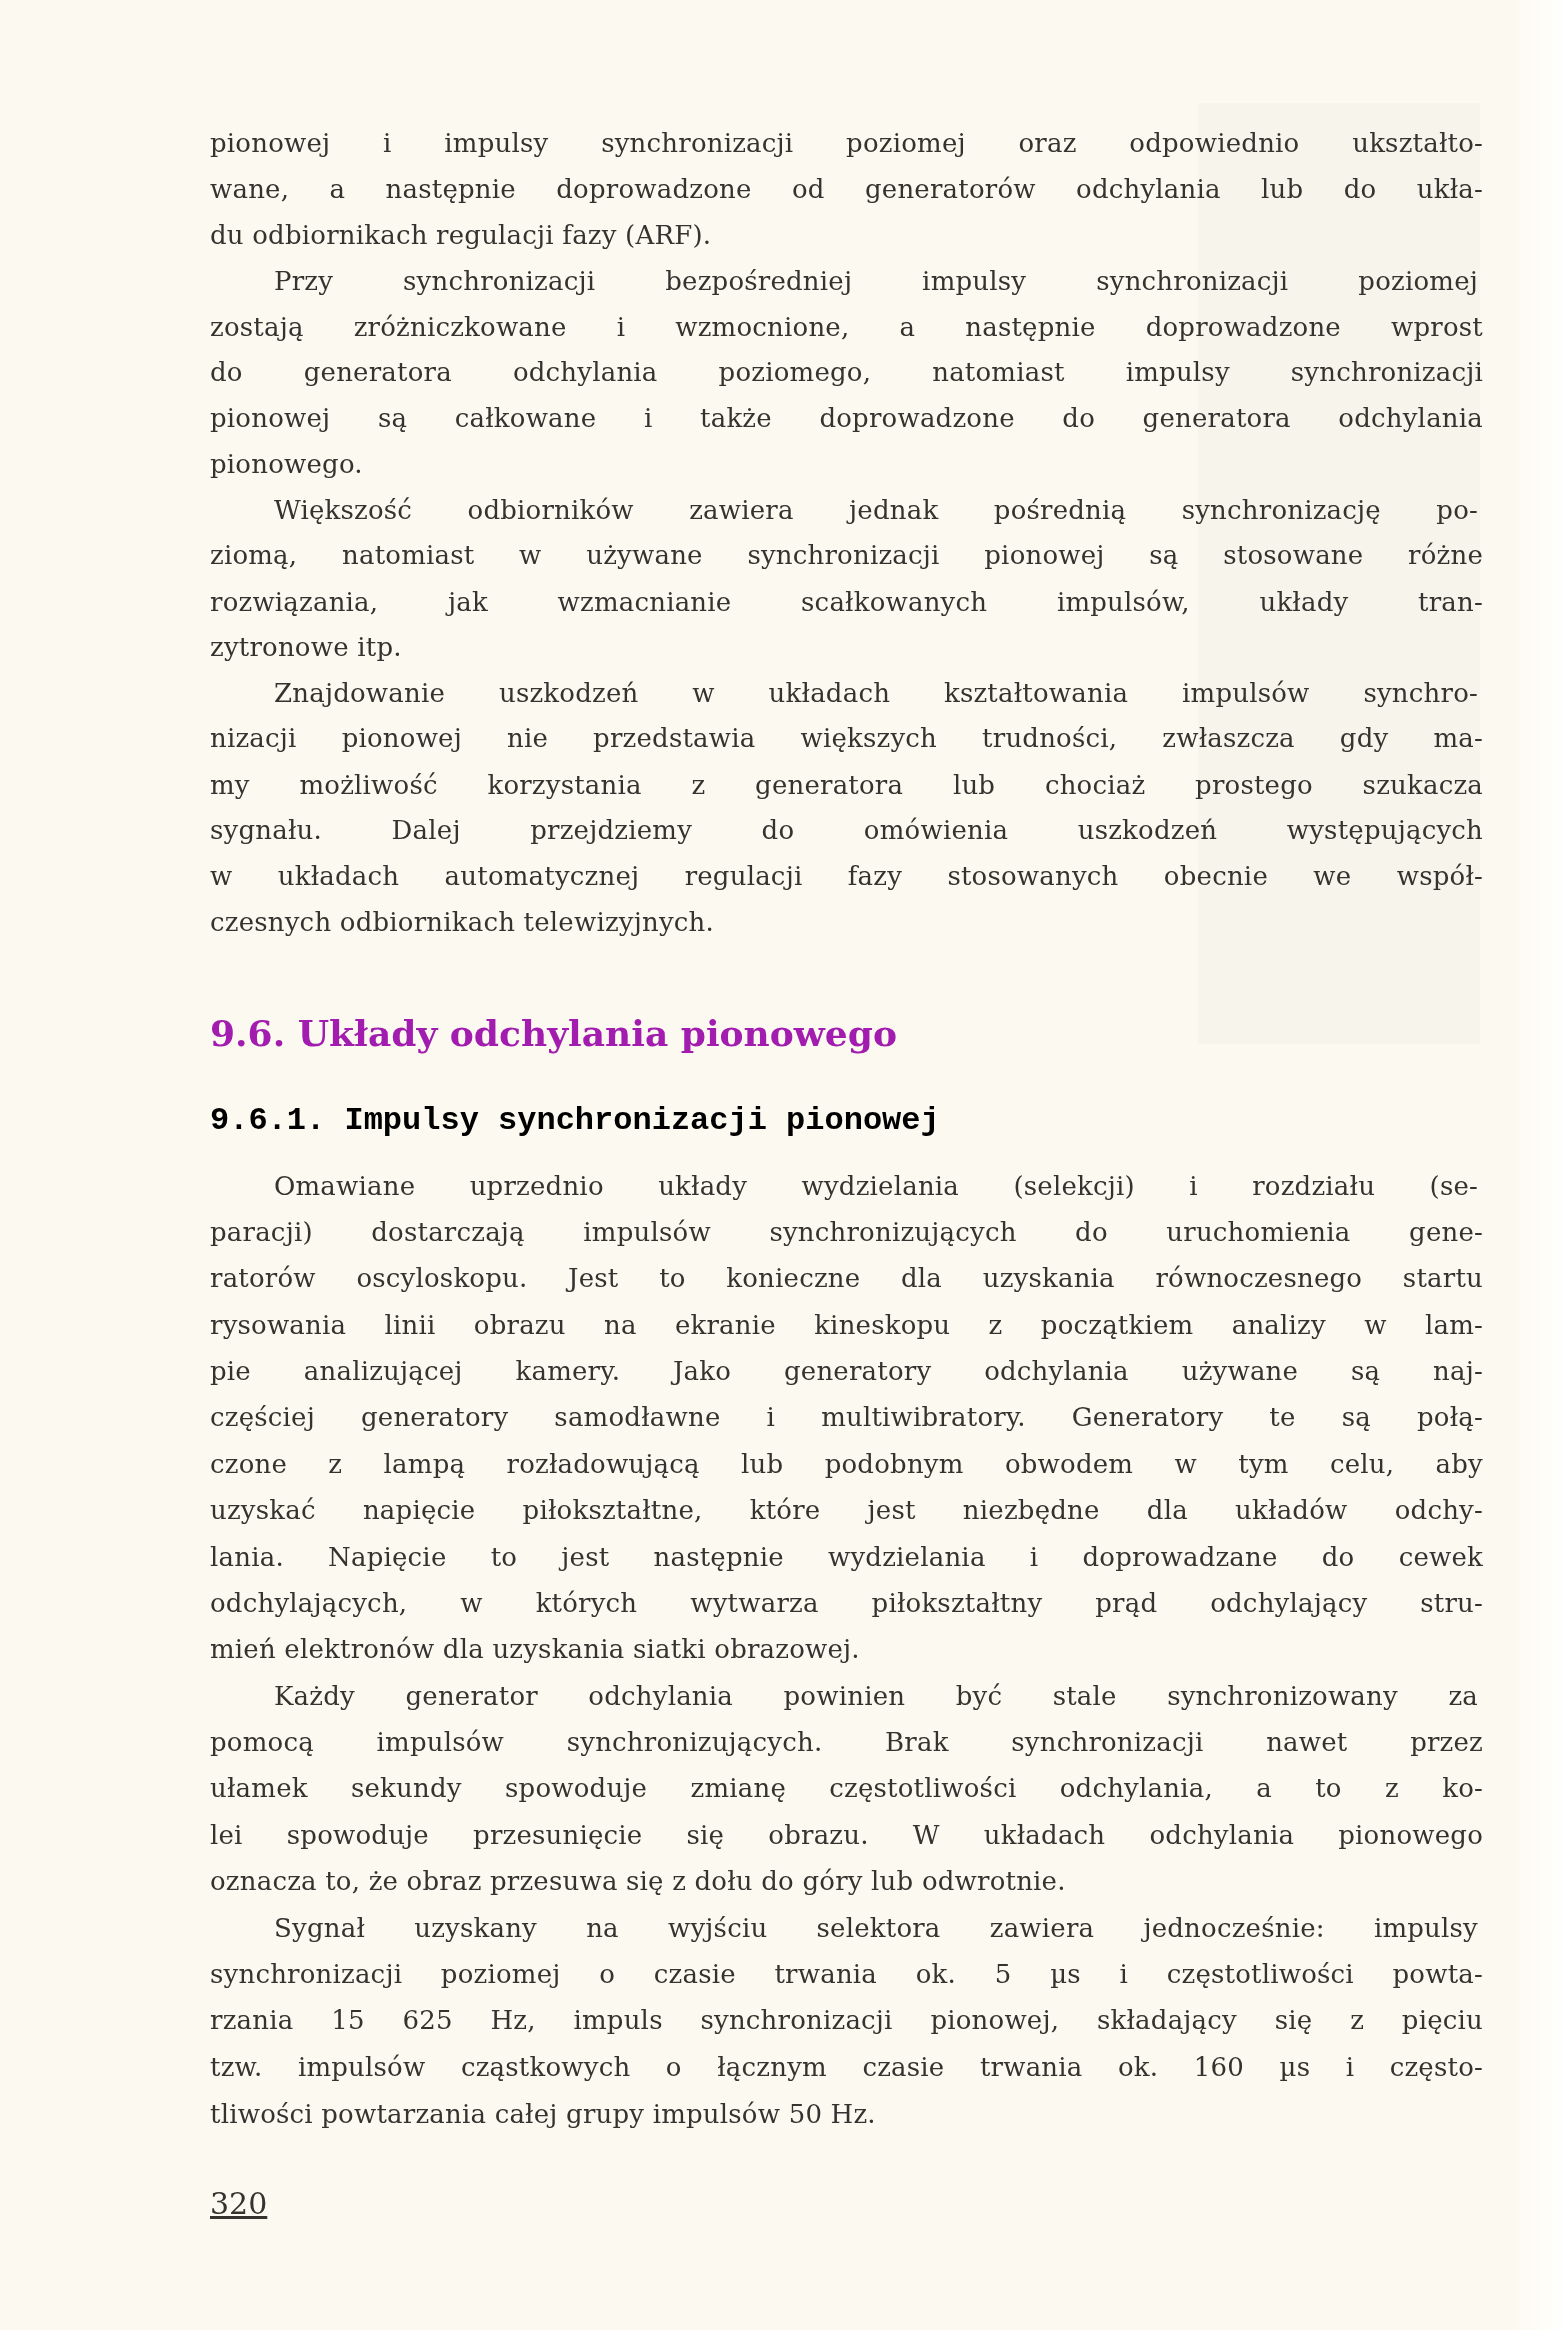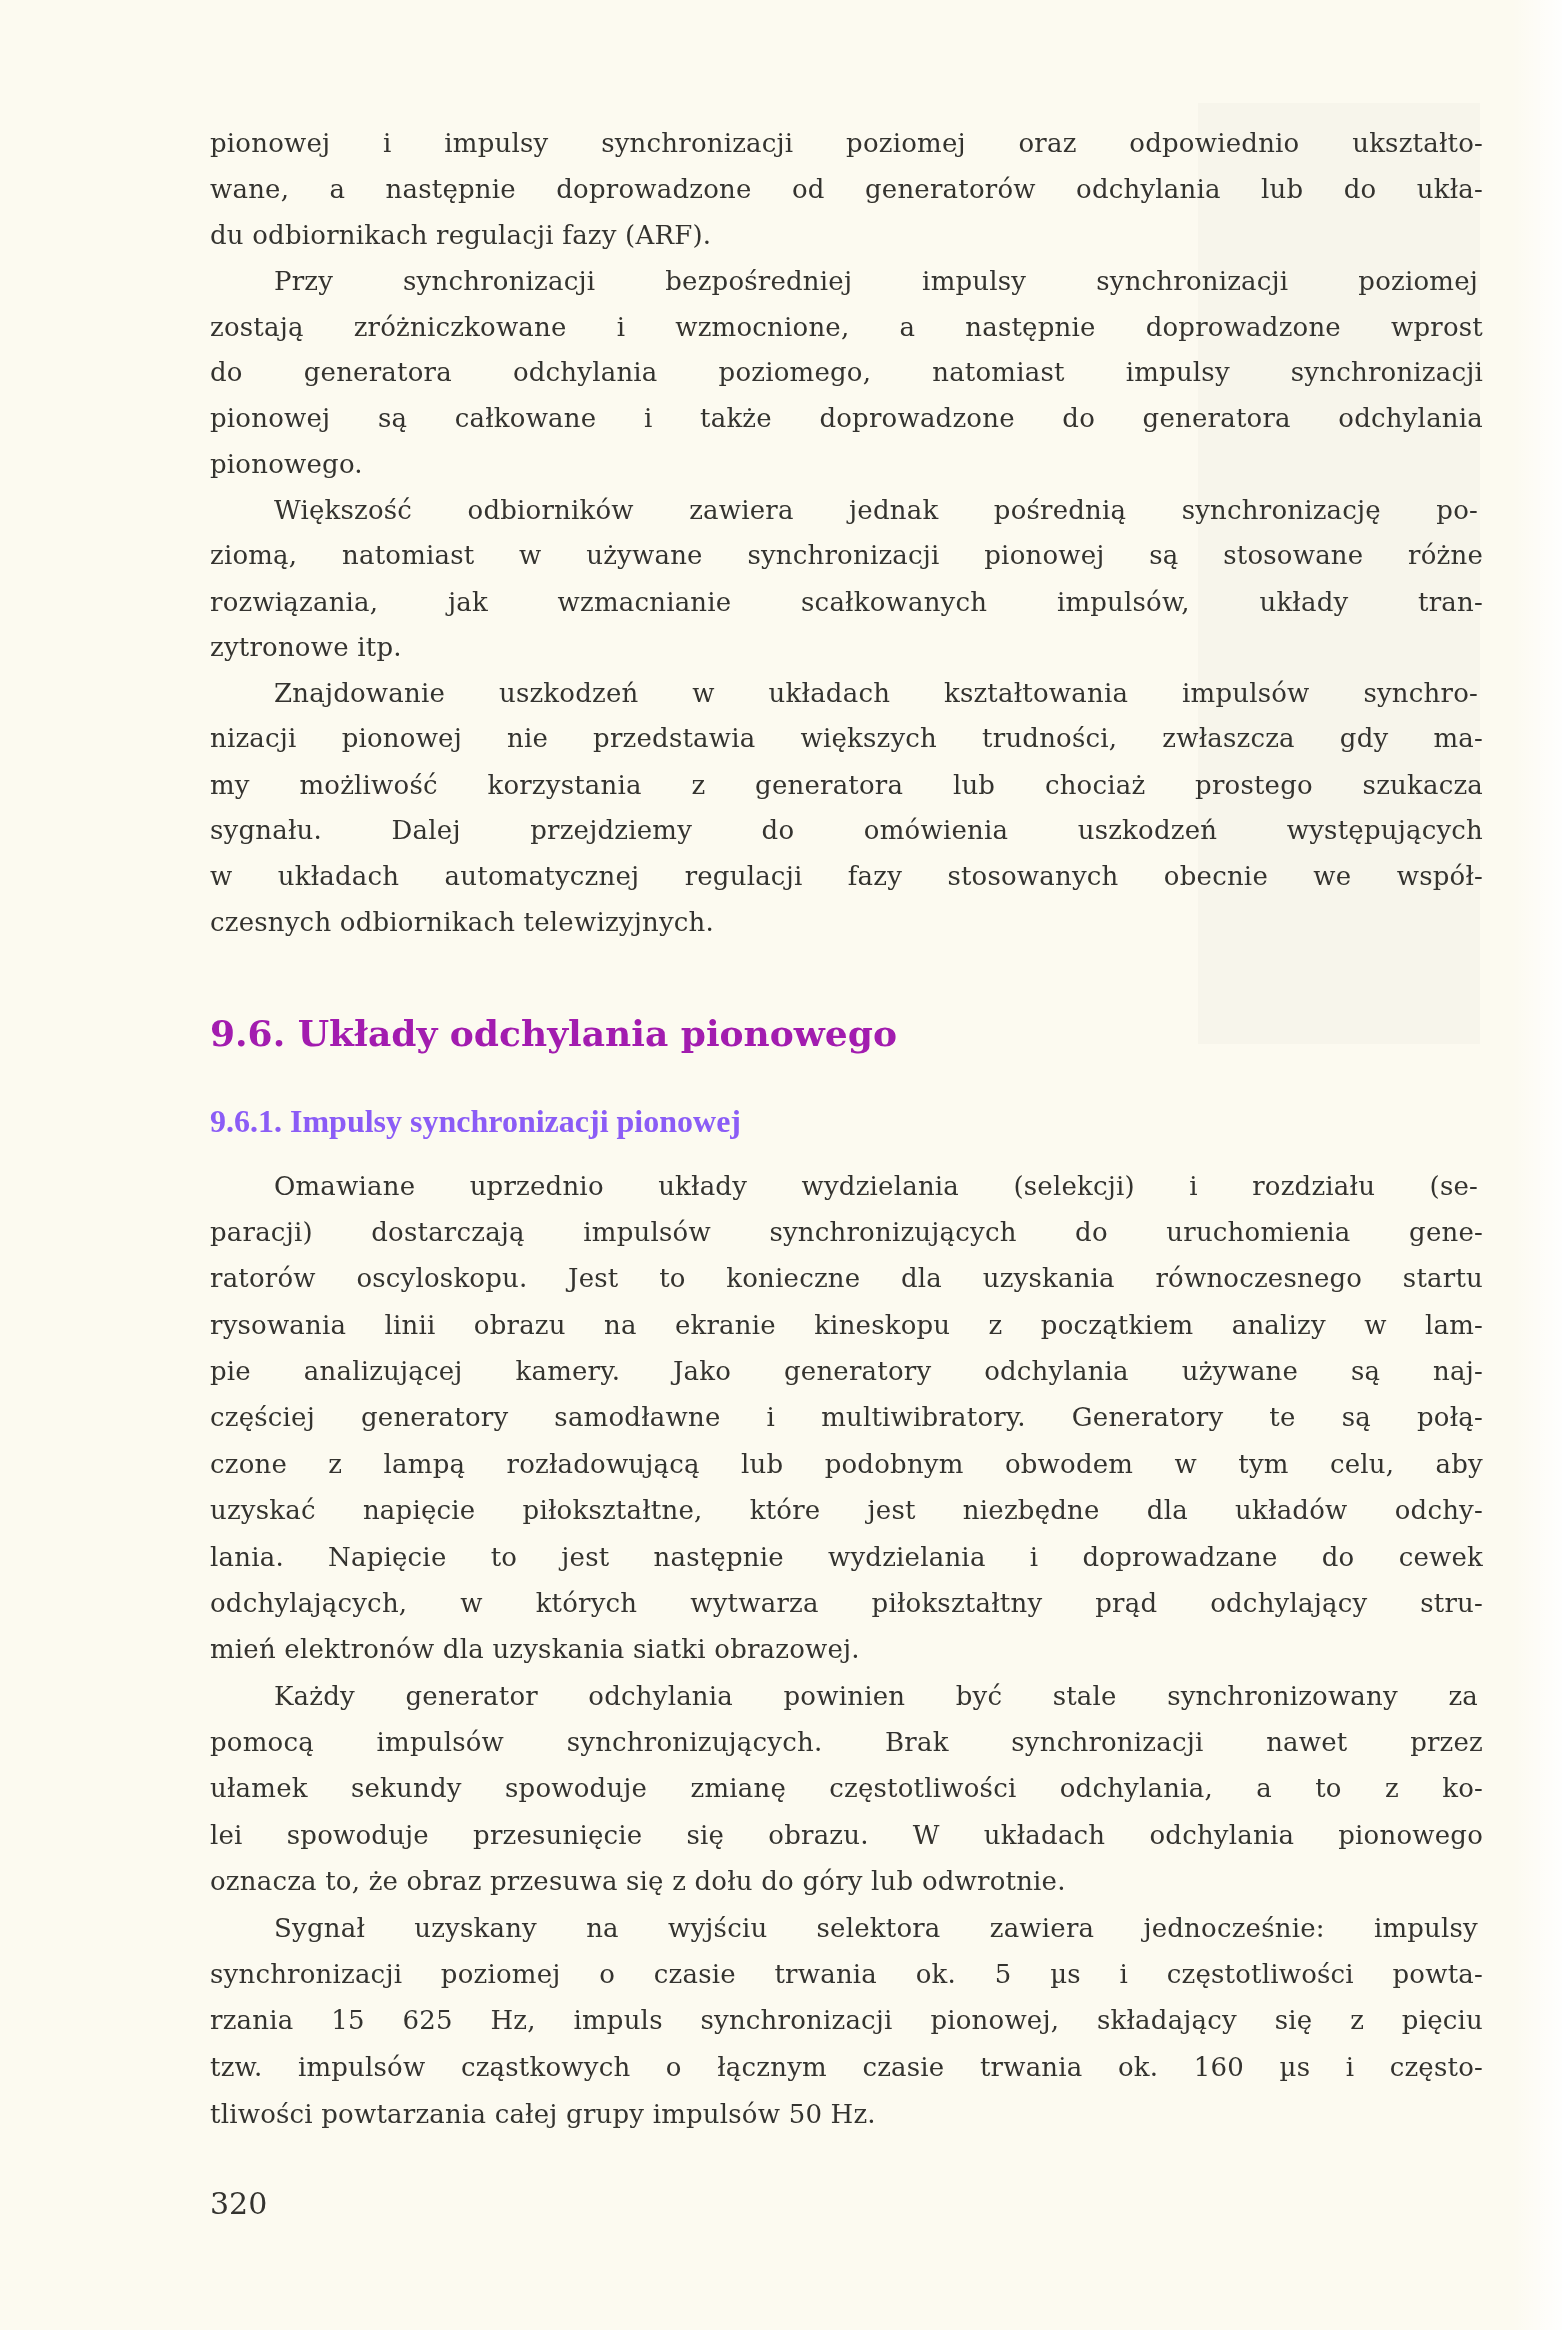--- a/index.html
+++ b/index.html
@@ -41,30 +41,30 @@
     position: absolute; left: 0;
     font-family: "DejaVu Serif", "Liberation Serif", serif;
     font-weight: bold;
     font-size: 36px;
     line-height: 46px;
     white-space: nowrap;
     color: #a21caf;
   }
   .h3 {
     position: absolute; left: 0;
-    font-family: Liberation Serif, serif;
+    font-family: Liberation Mono, monospace;
     font-weight: bold;
     font-size: 32px;
     line-height: 46px;
     white-space: nowrap;
-    color: #8b5cf6;
+    color: #000000;
   }
   .page-number {
     position: absolute; left: 210px; top: 2181px;
-    font-size: 30px; line-height: 46px;
+    font-size: 30px; line-height: 46px; text-decoration: underline;
   }
 </style>
 </head>
 <body>
 
 <div class="showthrough"></div>
 <div class="page-edge"></div>
 
 <div class="column">
 

